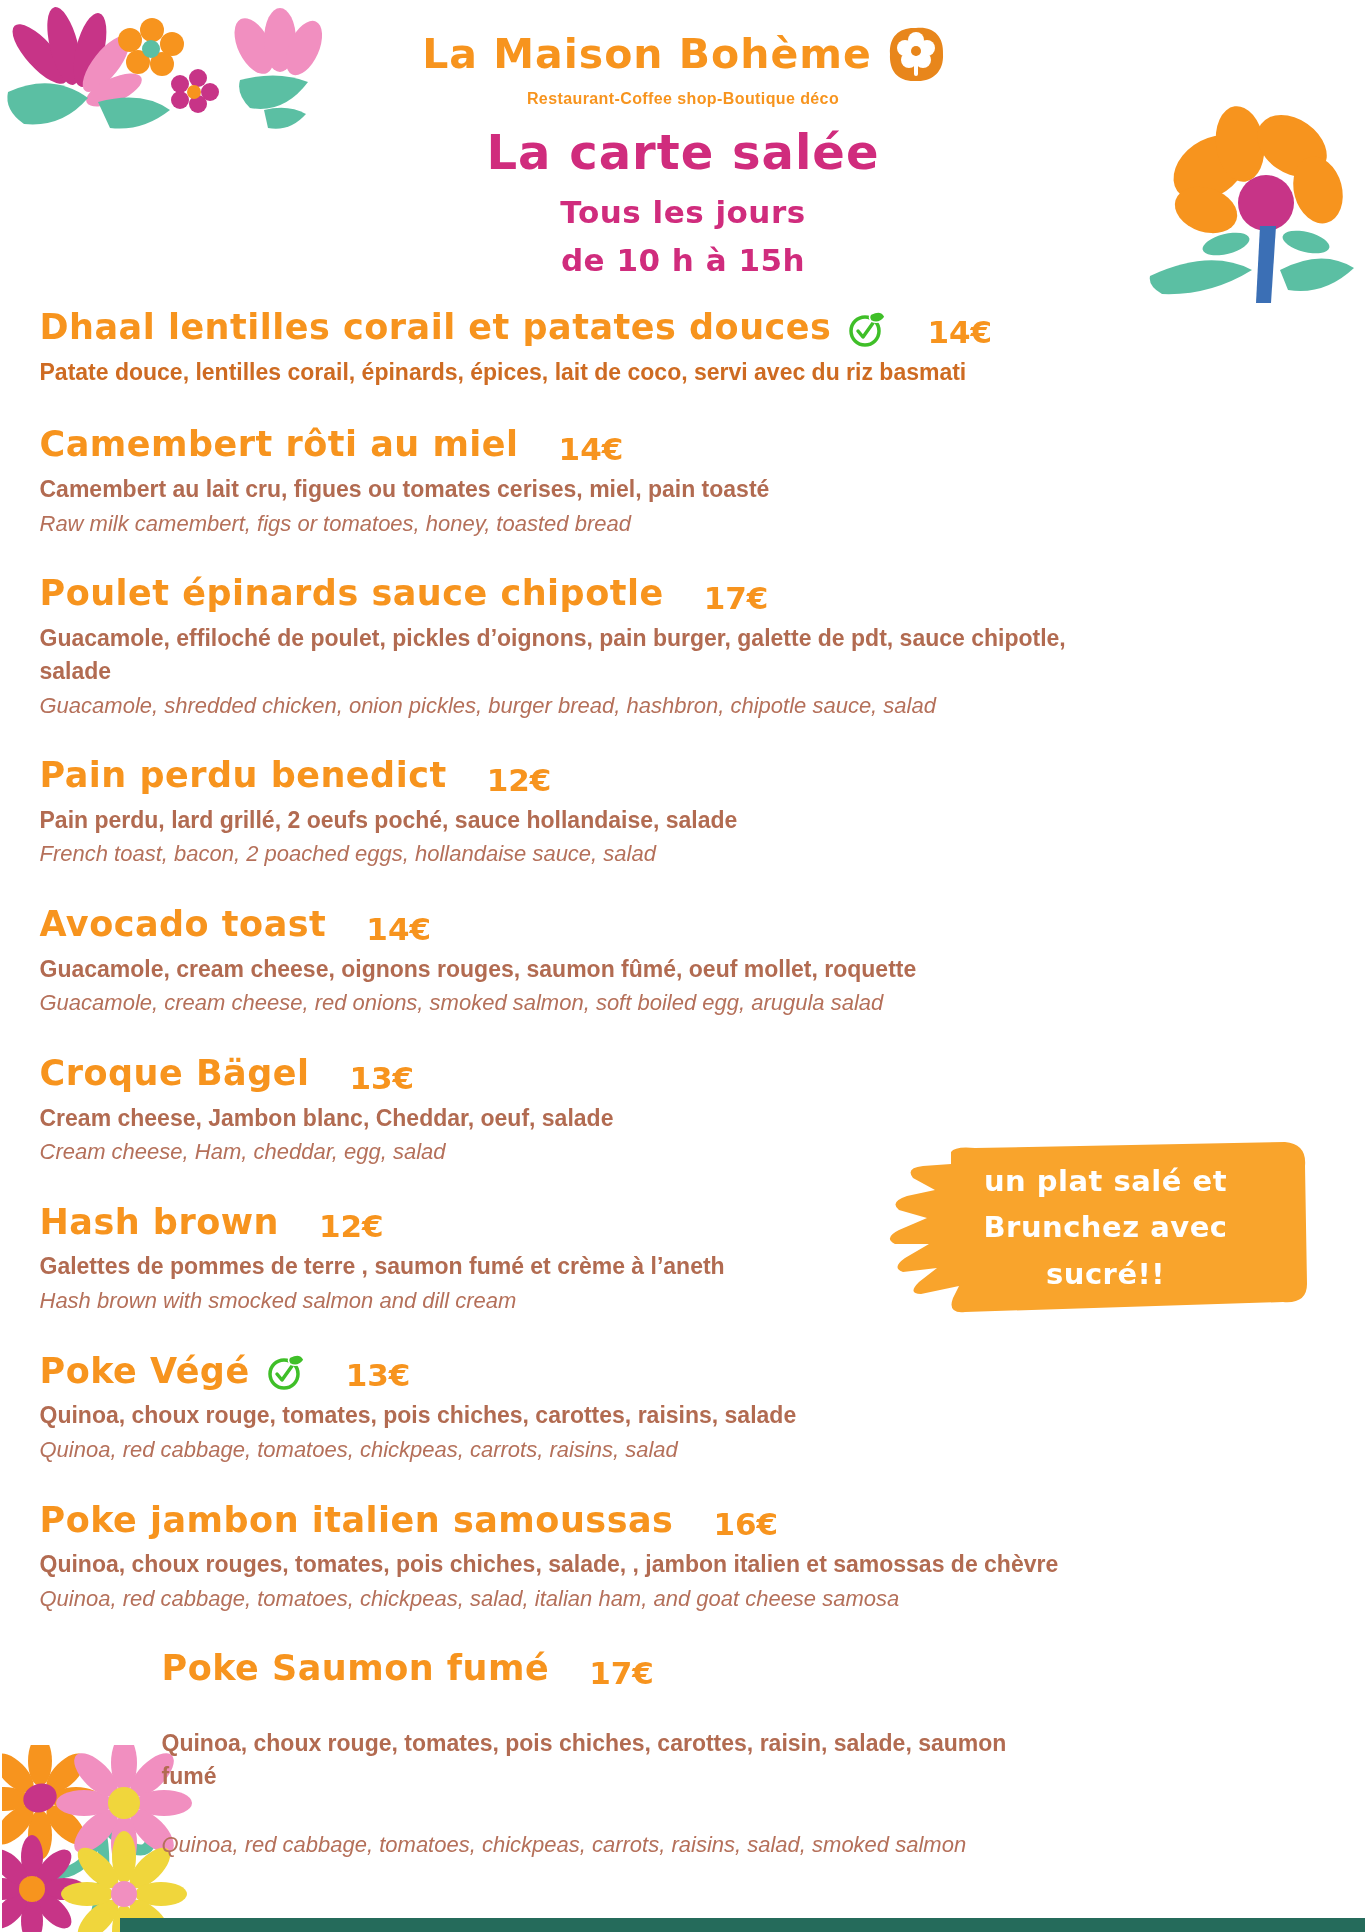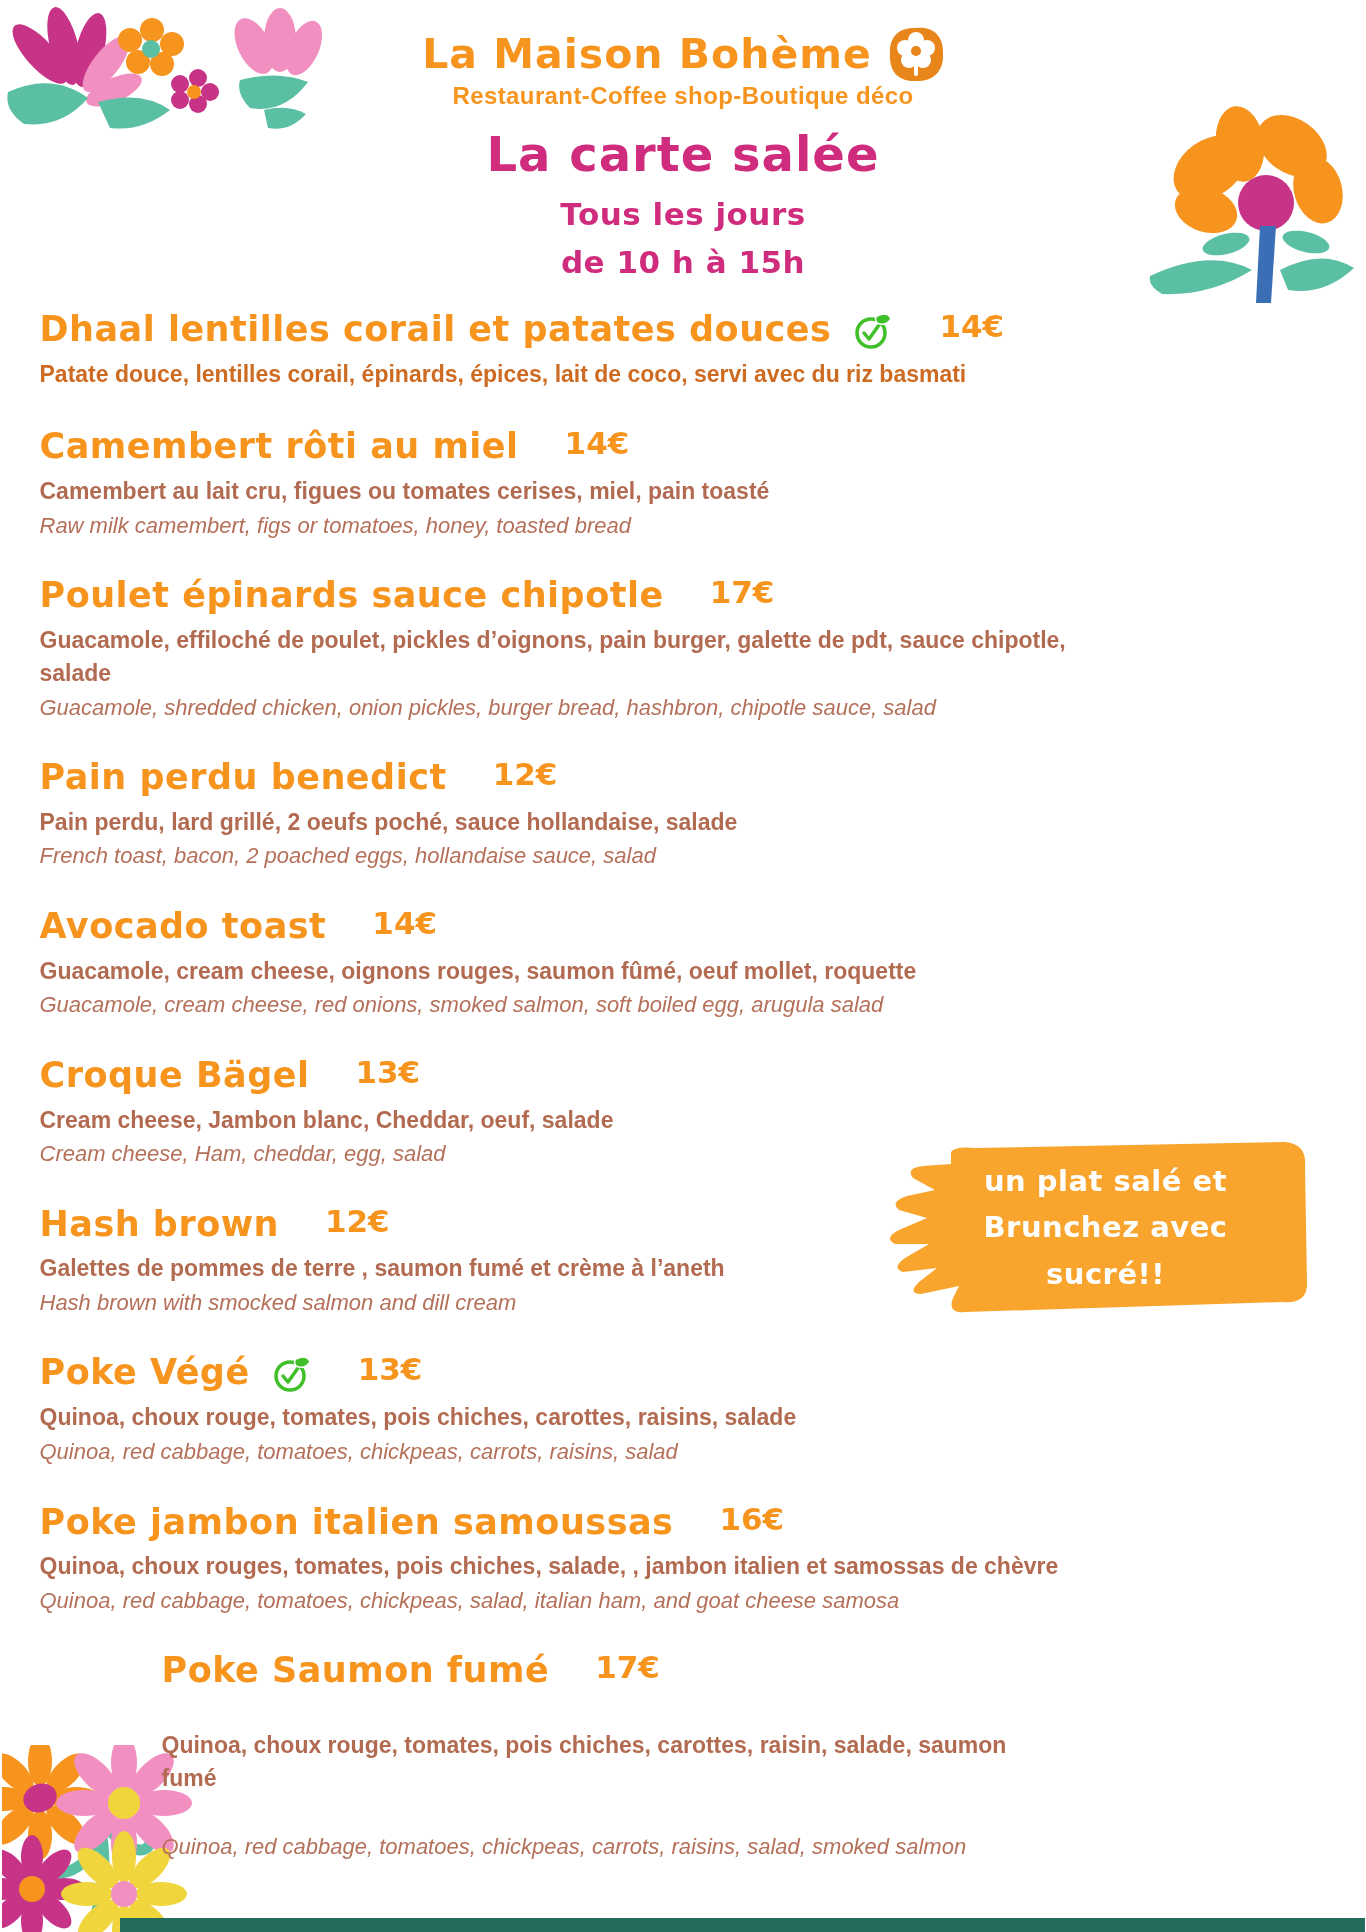--- a/index.html
+++ b/index.html
@@ -22,27 +22,27 @@
   .deco-top-left { left:0; top:6px; }
   .deco-top-right { left:1138px; top:98px; }
   .deco-bottom-left { left:0; top:1745px; }
 
   .header { position:relative; z-index:2; padding-top:26px; text-align:center; }
   .title-row { display:flex; align-items:center; justify-content:center; gap:16px; }
   .title {
     font-family:"DejaVu Sans", sans-serif;
     font-size:41px; font-weight:800; color:var(--orange); letter-spacing:1px;
   }
-  .subtitle { font-size:24px; font-weight:700; color:var(--orange); letter-spacing:.4px; }
+  .subtitle { margin-top:8px; font-size:16px; font-weight:700; color:var(--orange); letter-spacing:.4px; }
   .carte { margin-top:16px; font-family:"DejaVu Sans", sans-serif; font-size:48px; font-weight:800; color:var(--pink); letter-spacing:1px; }
   .hours { margin-top:8px; font-family:"DejaVu Sans", sans-serif; font-size:31px; font-weight:800; color:var(--pink); line-height:1.55; letter-spacing:.5px; }
 
   .menu { position:relative; z-index:2; margin-top:22px; padding-left:38px; padding-right:30px; }
   .item { margin-bottom:34px; }
-  .item-head { display:flex; align-items:flex-start; gap:20px; margin-bottom:6px; }
+  .item-head { display:flex; align-items:flex-end; gap:14px; margin-bottom:6px; }
   .item-name {
     font-family:"DejaVu Sans", sans-serif;
     font-size:35px; font-weight:800; color:var(--orange); letter-spacing:.5px; line-height:1.25;
     white-space:nowrap;
   }
   .item-price {
     font-family:"DejaVu Sans", sans-serif;
     font-size:31px; font-weight:800; color:var(--orange); margin-left:26px;
   }
   .veg-icon { flex:0 0 auto; margin-top:2px; }

